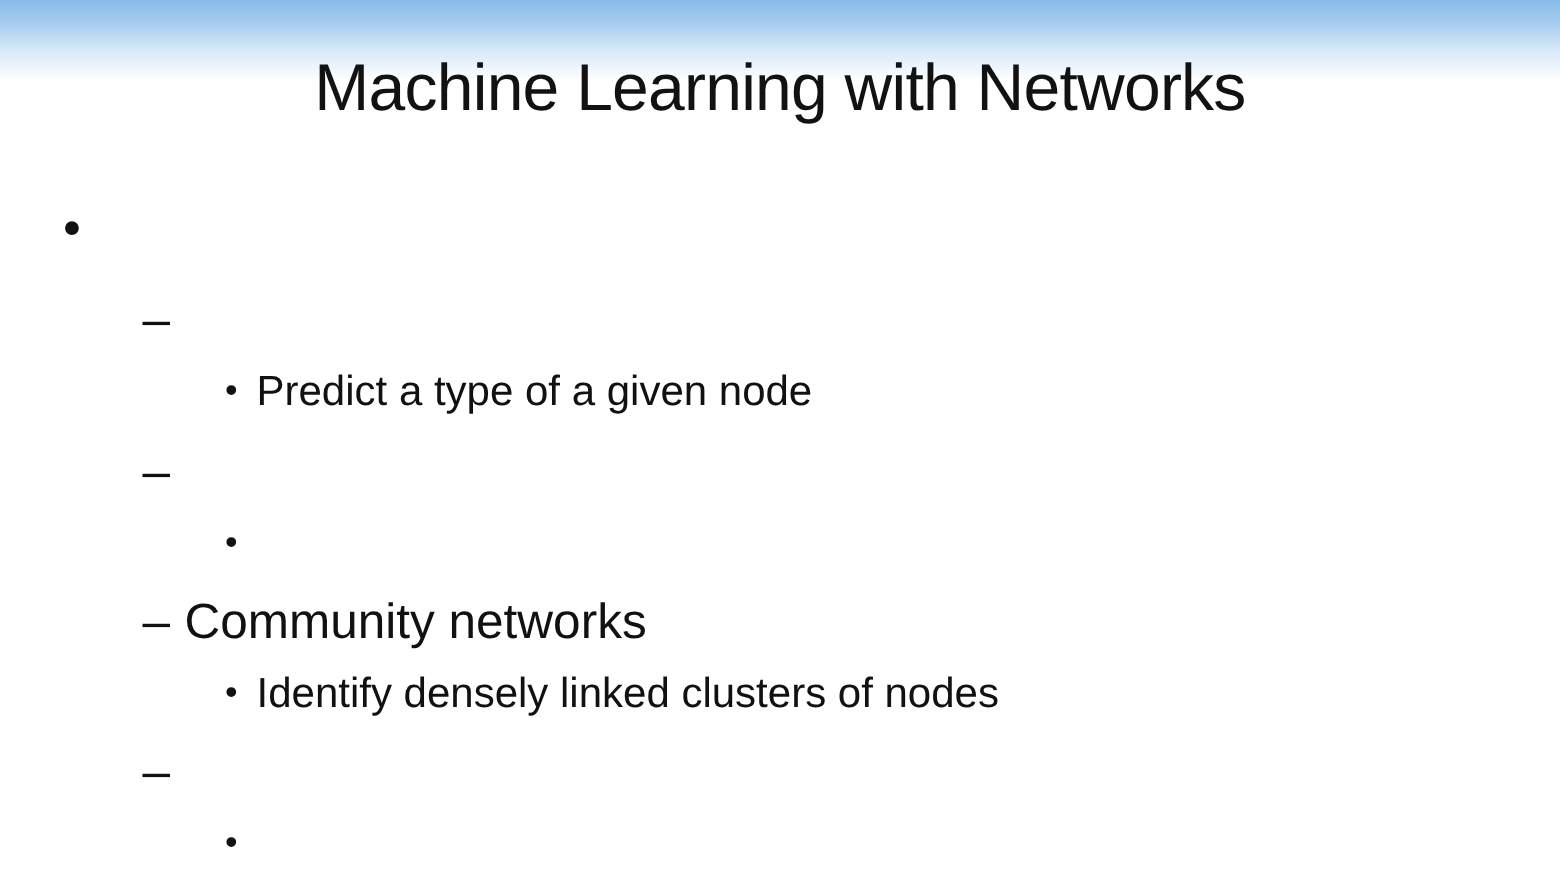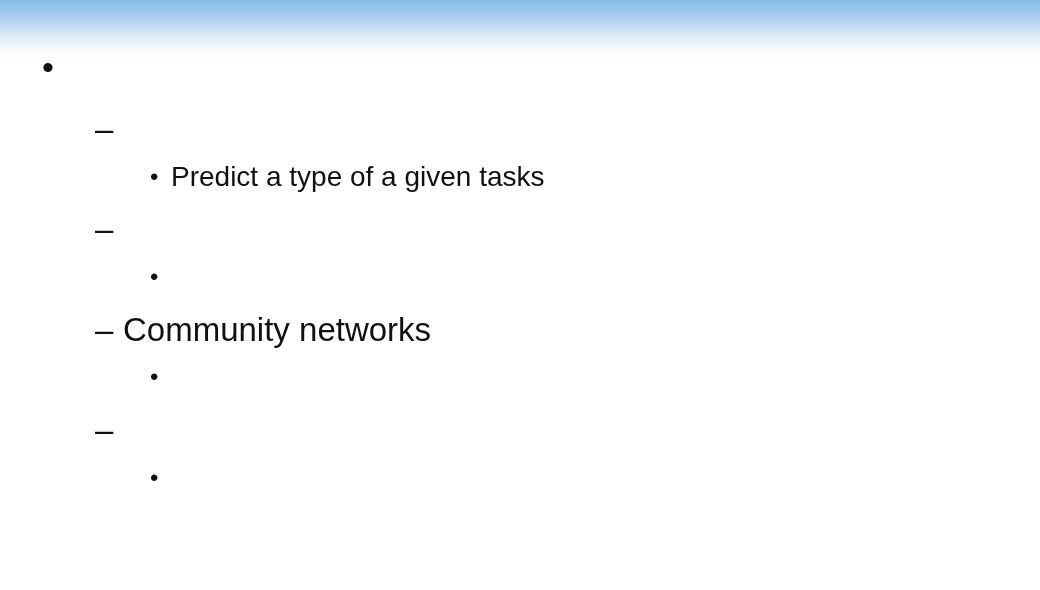--- a/index.html
+++ b/index.html
@@ -53,48 +53,50 @@
 
   
   .l2 { margin-left: 108px; margin-top: 13px; font-size: 28px; line-height: 1.15; }
   .l2 .marker { width: 21px; font-size: 24px; line-height: 1.35; }
 </style>
 </head>
 <body style="--hdr-top: #86bce9; --hdr-mid: #a9cdf0; --hdr-low: #d9e9f8; --text-color: #111111; --line-color: #1a1a1a;">
 
 <div class="slide">
 
+  <div class="title">Machine Learning with Networks</div>
 
   <div class="body-text">
 
     <div class="row l0">
       <span class="marker">•</span>
     </div>
 
     <div class="row l1 first">
       <span class="marker">–</span>
     </div>
     <div class="row l2">
       <span class="marker">•</span>
-      <span>Predict a type of a given tasks</span>
+      <span>Predict a type of a given node</span>
     </div>
 
     <div class="row l1">
       <span class="marker">–</span>
     </div>
     <div class="row l2">
       <span class="marker">•</span>
     </div>
 
     <div class="row l1">
       <span class="marker">–</span>
       <span>Community networks</span>
     </div>
     <div class="row l2">
       <span class="marker">•</span>
+      <span>Identify densely linked clusters of nodes</span>
     </div>
 
     <div class="row l1">
       <span class="marker">–</span>
     </div>
     <div class="row l2">
       <span class="marker">•</span>
     </div>
 
   </div>

